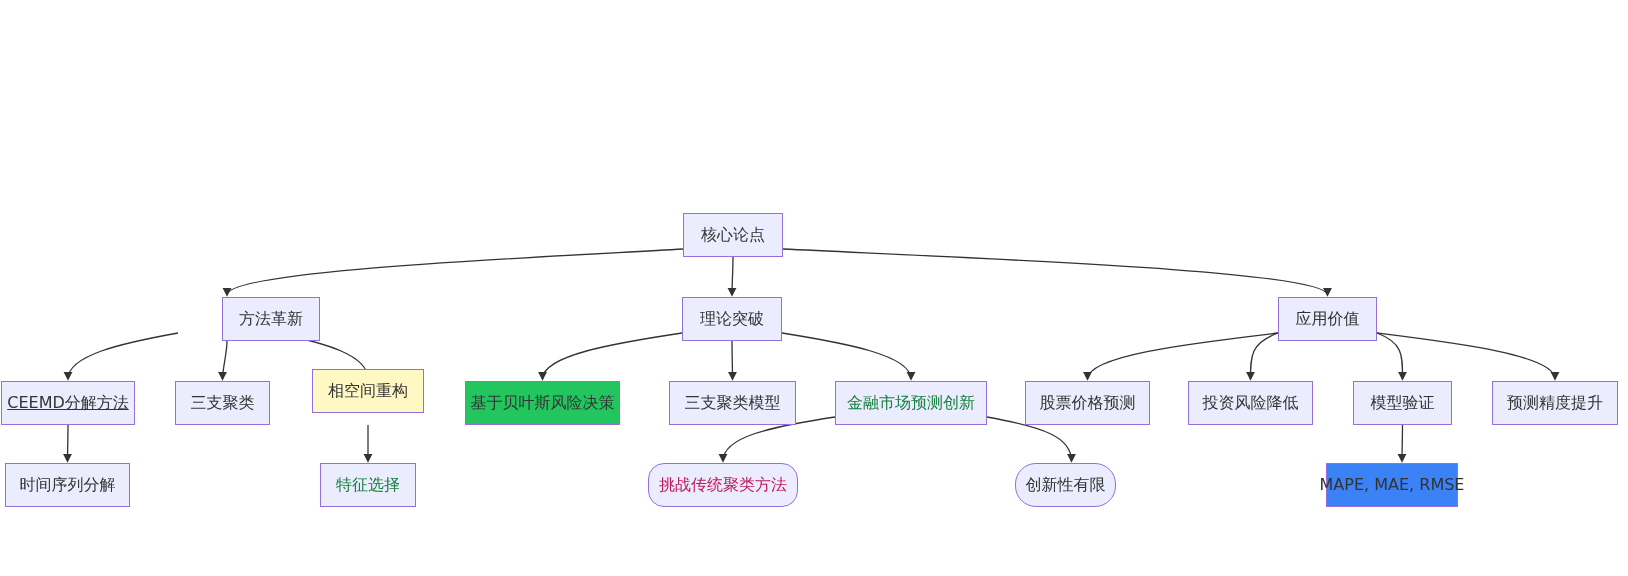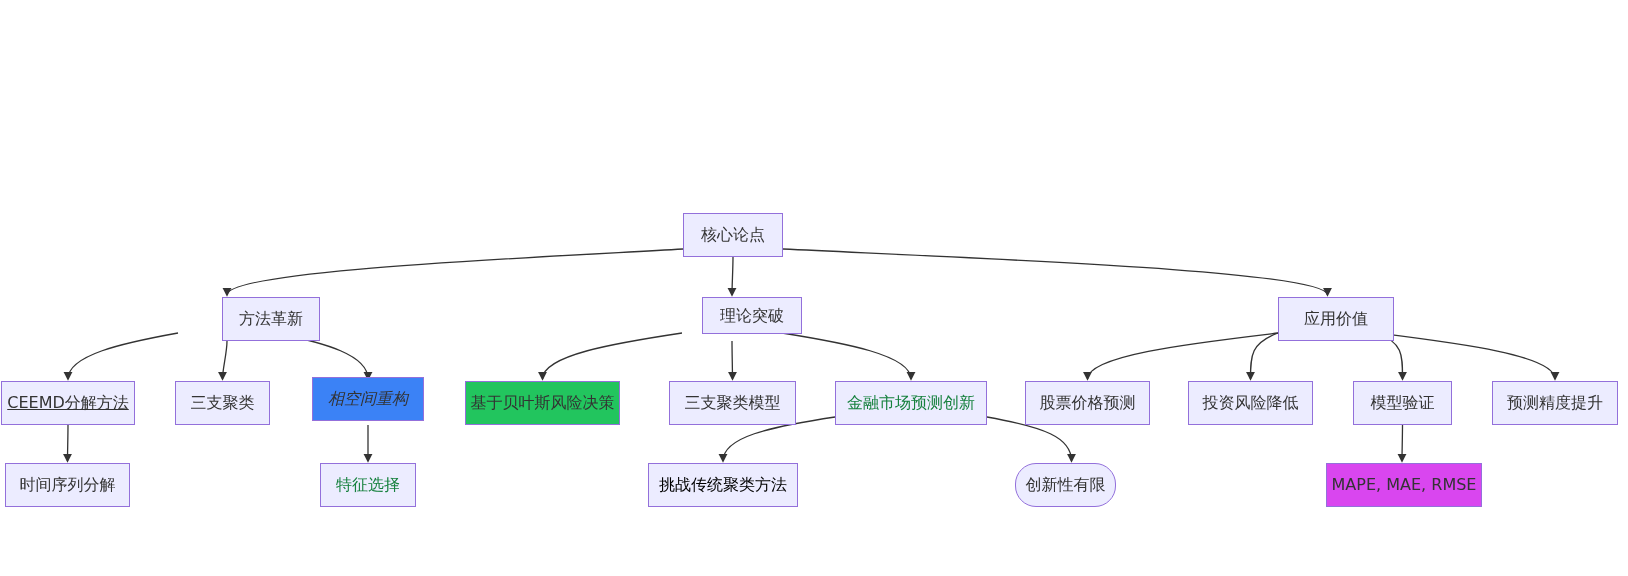--- a/index.html
+++ b/index.html
@@ -63,31 +63,31 @@
       <path d="M 1377 333 C 1456.625 343, 1555 355, 1555 379" fill="none" stroke="#333333" stroke-width="1.3" marker-end="url(#arrowhead)"></path>
       <path d="M 68 425 C 68 437, 67.5 451, 67.5 461" fill="none" stroke="#333333" stroke-width="1.3" marker-end="url(#arrowhead)"></path>
       <path d="M 368 425 C 368 437, 368 451, 368 461" fill="none" stroke="#333333" stroke-width="1.3" marker-end="url(#arrowhead)"></path>
       <path d="M 835 417 C 769.2 427, 723 437, 723 461" fill="none" stroke="#333333" stroke-width="1.3" marker-end="url(#arrowhead)"></path>
       <path d="M 987 417 C 1043.175 427, 1071.5 437, 1071.5 461" fill="none" stroke="#333333" stroke-width="1.3" marker-end="url(#arrowhead)"></path>
       <path d="M 1402.5 425 C 1402.5 437, 1402 451, 1402 461" fill="none" stroke="#333333" stroke-width="1.3" marker-end="url(#arrowhead)"></path>
     </svg>
   <div id="node-layer">
       <div class="node" style="left: 683px; top: 213px; width: 100px; height: 44px; background: rgb(236, 236, 255); border-color: rgb(147, 112, 219); color: rgb(51, 51, 51);">核心论点</div>
       <div class="node" style="left: 178px; top: 297px; width: 98px; height: 44px; background: rgb(236, 236, 255); border-color: rgb(147, 112, 219); color: rgb(51, 51, 51); margin-left: 44px;">方法革新</div>
-      <div class="node" style="left: 682px; top: 297px; width: 100px; height: 37px; background: rgb(236, 236, 255); border-color: rgb(147, 112, 219); color: rgb(51, 51, 51); margin-left: 20px;">理论突破</div>
-      <div class="node" style="left: 1278px; top: 297px; width: 116px; height: 44px; background: rgb(236, 236, 255); border-color: rgb(147, 112, 219); color: rgb(51, 51, 51);">应用价值</div>
+      <div class="node" style="left: 682px; top: 297px; width: 100px; height: 44px; background: rgb(236, 236, 255); border-color: rgb(147, 112, 219); color: rgb(51, 51, 51);">理论突破</div>
+      <div class="node" style="left: 1278px; top: 297px; width: 99px; height: 44px; background: rgb(236, 236, 255); border-color: rgb(147, 112, 219); color: rgb(51, 51, 51);">应用价值</div>
       <div class="node" style="left: 1px; top: 381px; width: 134px; height: 44px; background: rgb(236, 236, 255); border-color: rgb(147, 112, 219); color: rgb(51, 51, 51); text-decoration: underline;">CEEMD分解方法</div>
       <div class="node" style="left: 175px; top: 381px; width: 95px; height: 44px; background: rgb(236, 236, 255); border-color: rgb(147, 112, 219); color: rgb(51, 51, 51);">三支聚类</div>
-      <div class="node" style="left: 312px; top: 377px; width: 112px; height: 44px; background: #3b82f6; border-color: rgb(147, 112, 219); color: rgb(51, 51, 51); font-style: italic;">相空间重构</div>
+      <div class="node" style="left: 312px; top: 369px; width: 112px; height: 44px; background: #fef9c3; border-color: rgb(147, 112, 219); color: rgb(51, 51, 51);">相空间重构</div>
       <div class="node" style="left: 465px; top: 381px; width: 155px; height: 44px; background: #22c55e; border-color: rgb(147, 112, 219); color: rgb(51, 51, 51);">基于贝叶斯风险决策</div>
       <div class="node" style="left: 669px; top: 381px; width: 127px; height: 44px; background: rgb(236, 236, 255); border-color: rgb(147, 112, 219); color: rgb(51, 51, 51);">三支聚类模型</div>
       <div class="node" style="left: 835px; top: 381px; width: 152px; height: 44px; background: rgb(236, 236, 255); border-color: rgb(147, 112, 219); color: #15803d;">金融市场预测创新</div>
       <div class="node" style="left: 1025px; top: 381px; width: 125px; height: 44px; background: rgb(236, 236, 255); border-color: rgb(147, 112, 219); color: rgb(51, 51, 51);">股票价格预测</div>
       <div class="node" style="left: 1188px; top: 381px; width: 125px; height: 44px; background: rgb(236, 236, 255); border-color: rgb(147, 112, 219); color: rgb(51, 51, 51);">投资风险降低</div>
       <div class="node" style="left: 1353px; top: 381px; width: 99px; height: 44px; background: rgb(236, 236, 255); border-color: rgb(147, 112, 219); color: rgb(51, 51, 51);">模型验证</div>
       <div class="node" style="left: 1492px; top: 381px; width: 126px; height: 44px; background: rgb(236, 236, 255); border-color: rgb(147, 112, 219); color: rgb(51, 51, 51); text-align: right;">预测精度提升</div>
       <div class="node" style="left: 5px; top: 463px; width: 125px; height: 44px; background: rgb(236, 236, 255); border-color: rgb(147, 112, 219); color: rgb(51, 51, 51);">时间序列分解</div>
       <div class="node" style="left: 320px; top: 463px; width: 96px; height: 44px; background: rgb(236, 236, 255); border-color: rgb(147, 112, 219); color: #15803d;">特征选择</div>
-      <div class="node" style="left: 648px; top: 463px; width: 150px; height: 44px; background: rgb(236, 236, 255); border-color: rgb(147, 112, 219); color: #000000;">挑战传统聚类方法</div>
+      <div class="node" style="left: 648px; top: 463px; width: 150px; height: 44px; background: rgb(236, 236, 255); border-color: rgb(147, 112, 219); color: #be185d; border-radius: 16px;">挑战传统聚类方法</div>
       <div class="node" style="left: 1015px; top: 463px; width: 101px; height: 44px; background: rgb(236, 236, 255); border-color: rgb(147, 112, 219); color: rgb(51, 51, 51); border-radius: 21px;">创新性有限</div>
-      <div class="node" style="left: 1326px; top: 463px; width: 156px; height: 44px; background: #d946ef; border-color: rgb(147, 112, 219); color: rgb(51, 51, 51);">MAPE, MAE, RMSE</div>
+      <div class="node" style="left: 1326px; top: 463px; width: 132px; height: 44px; background: #3b82f6; border-color: rgb(147, 112, 219); color: rgb(51, 51, 51);">MAPE, MAE, RMSE</div>
     </div>
 </div>
 
 </body></html>

